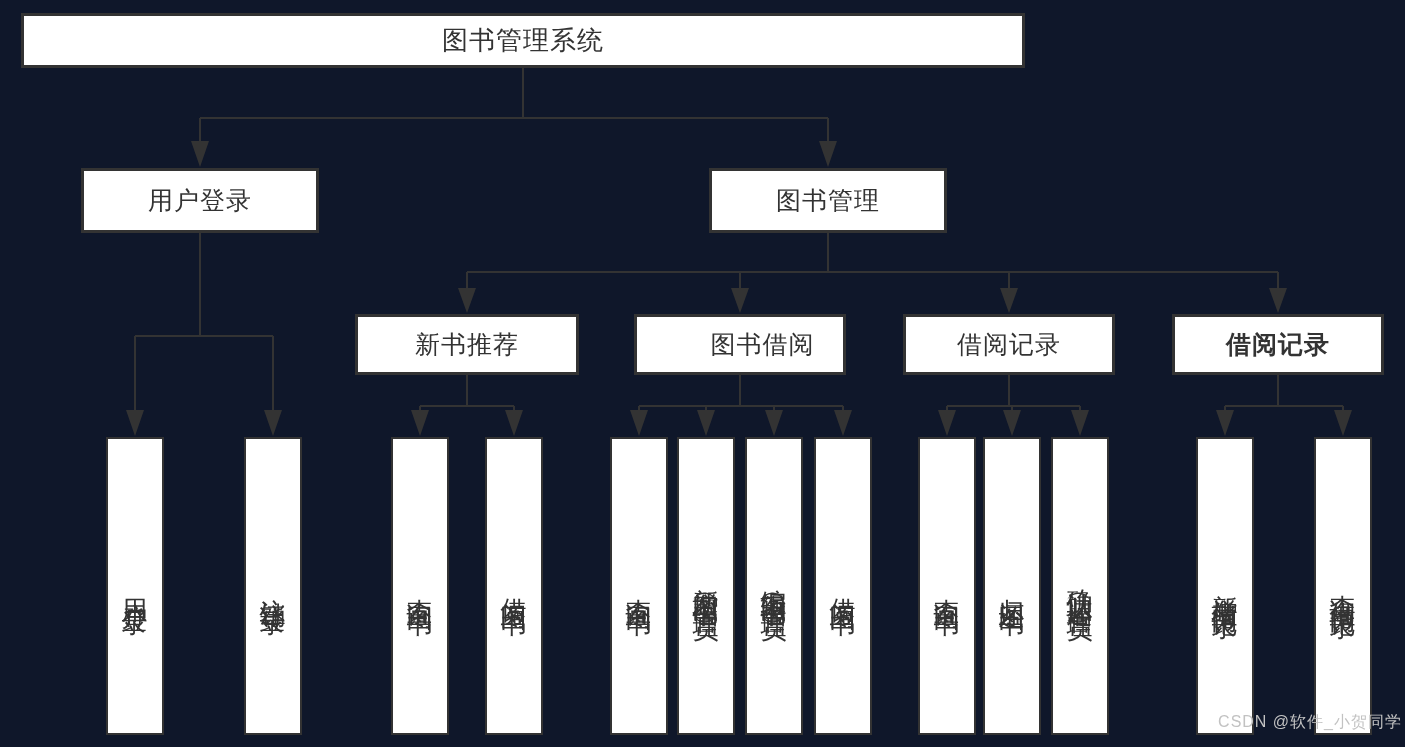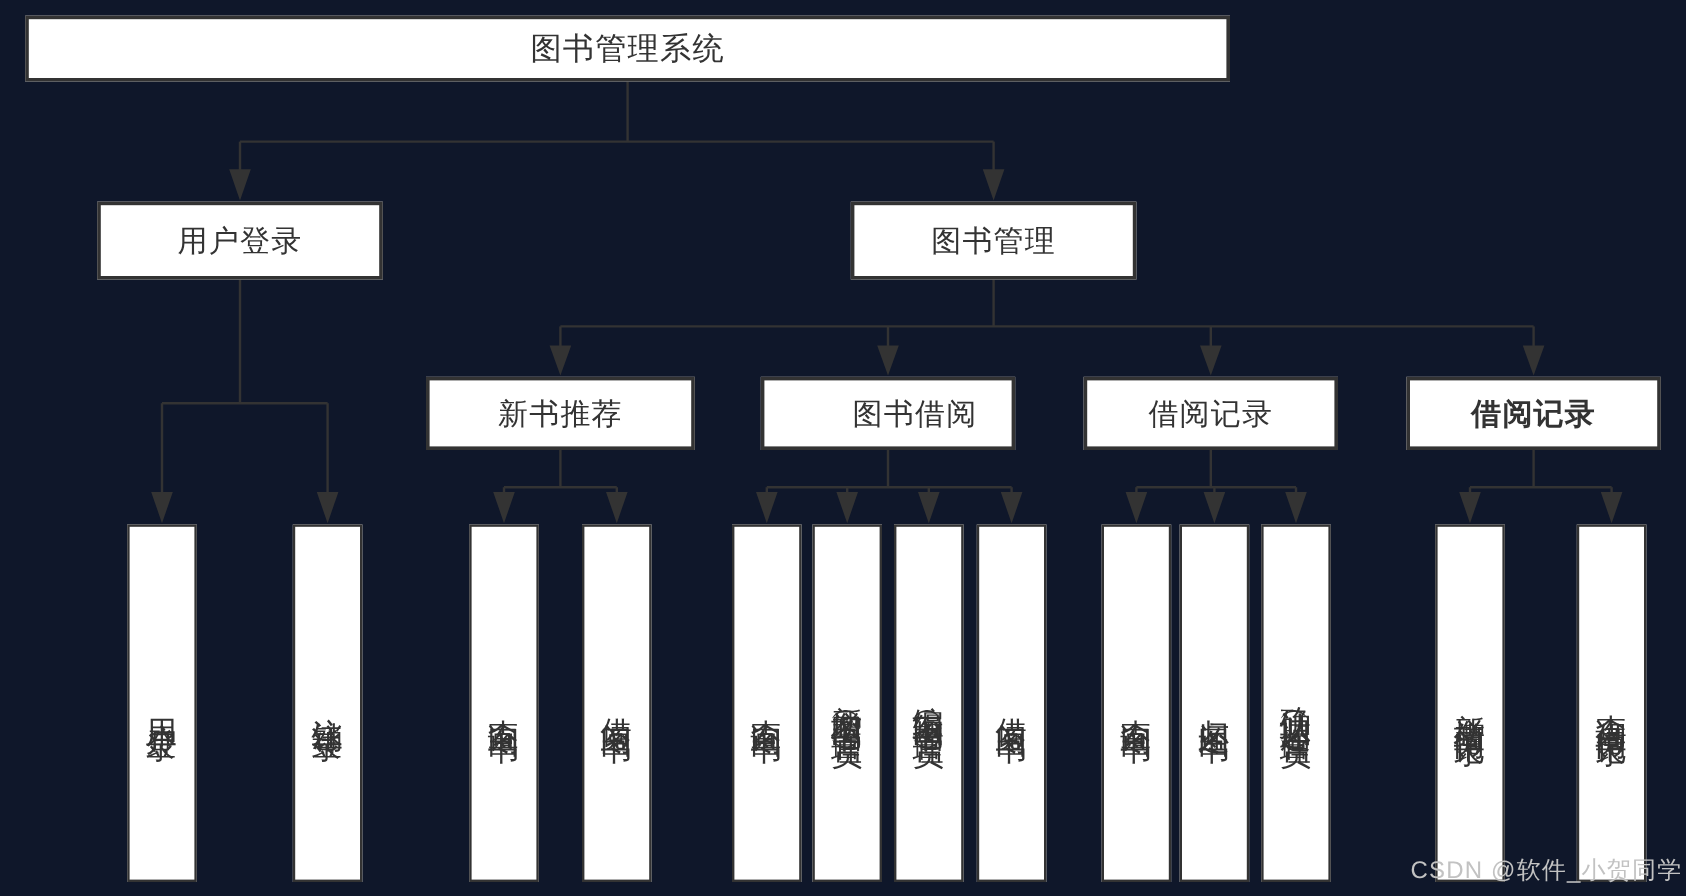--- a/index.html
+++ b/index.html
@@ -36,21 +36,21 @@
     text-orientation: mixed;
     font-size: 26px;
     letter-spacing: 4px;
     line-height: 1;
     white-space: nowrap;
   }
   .watermark {
     position: absolute;
     right: 3px;
     top: 712px;
-    font-size: 20px;
+    font-size: 16px;
     color: #c2c2c2;
     letter-spacing: 1px;
     white-space: nowrap;
   }
 </style>
 </head>
 <body>
 
 <div class="canvas">
 

